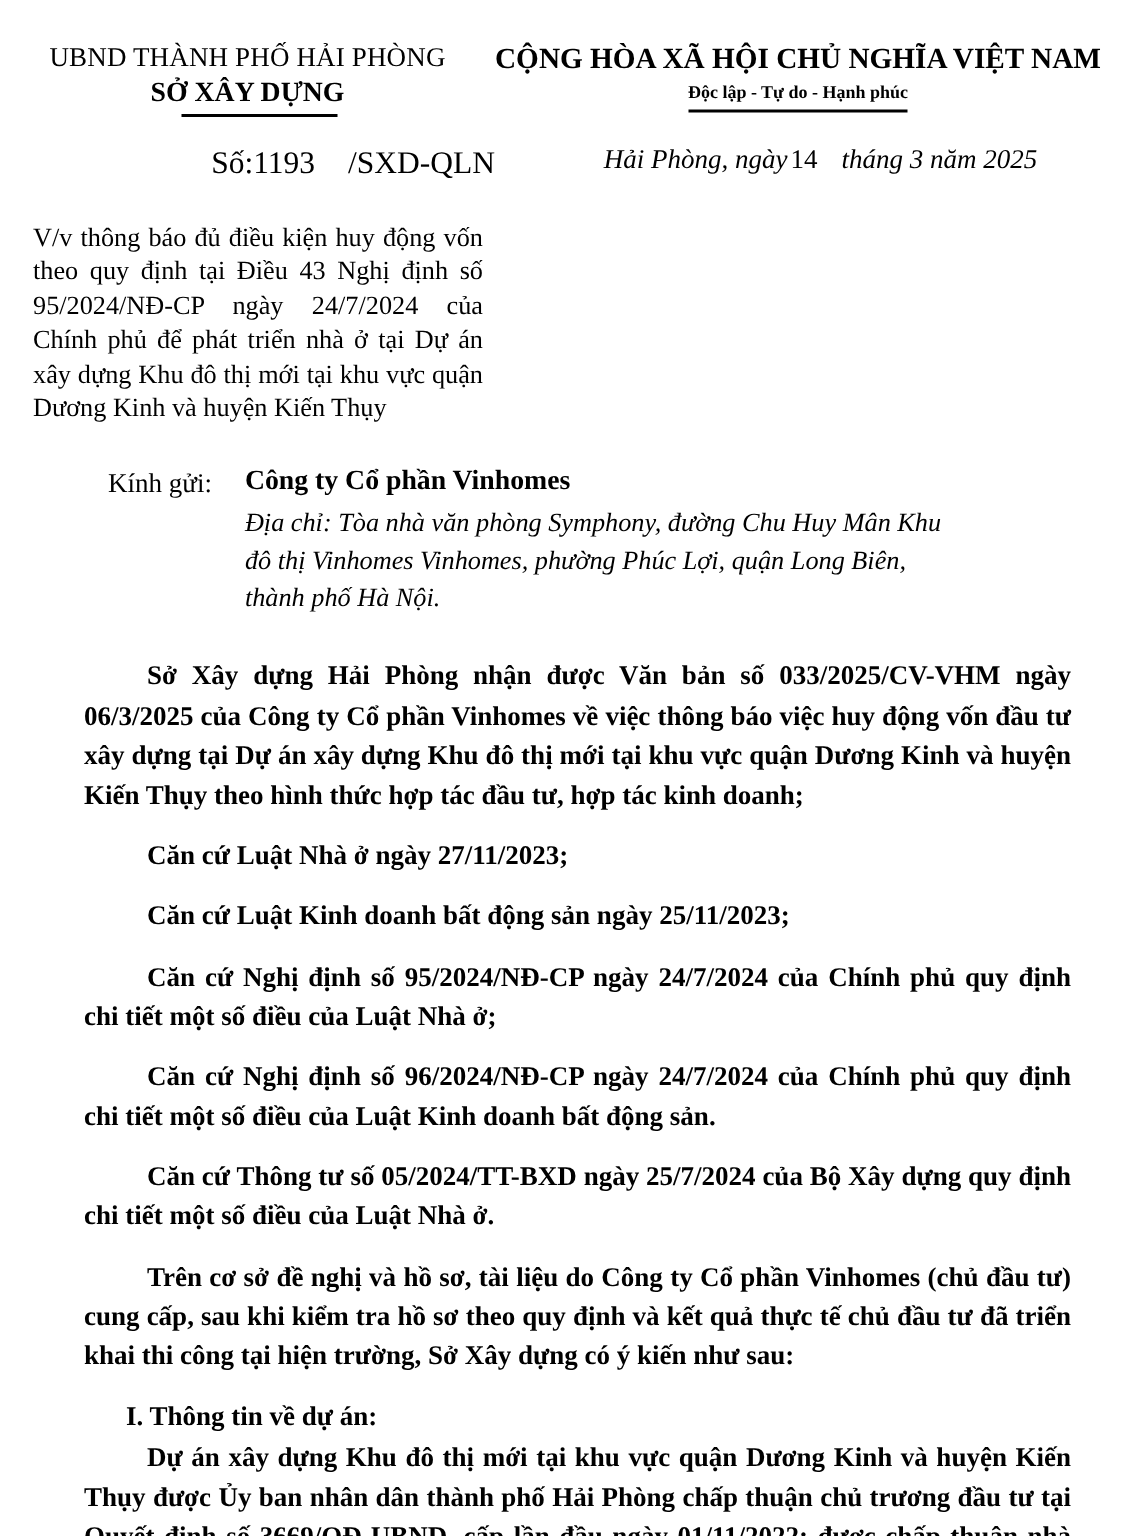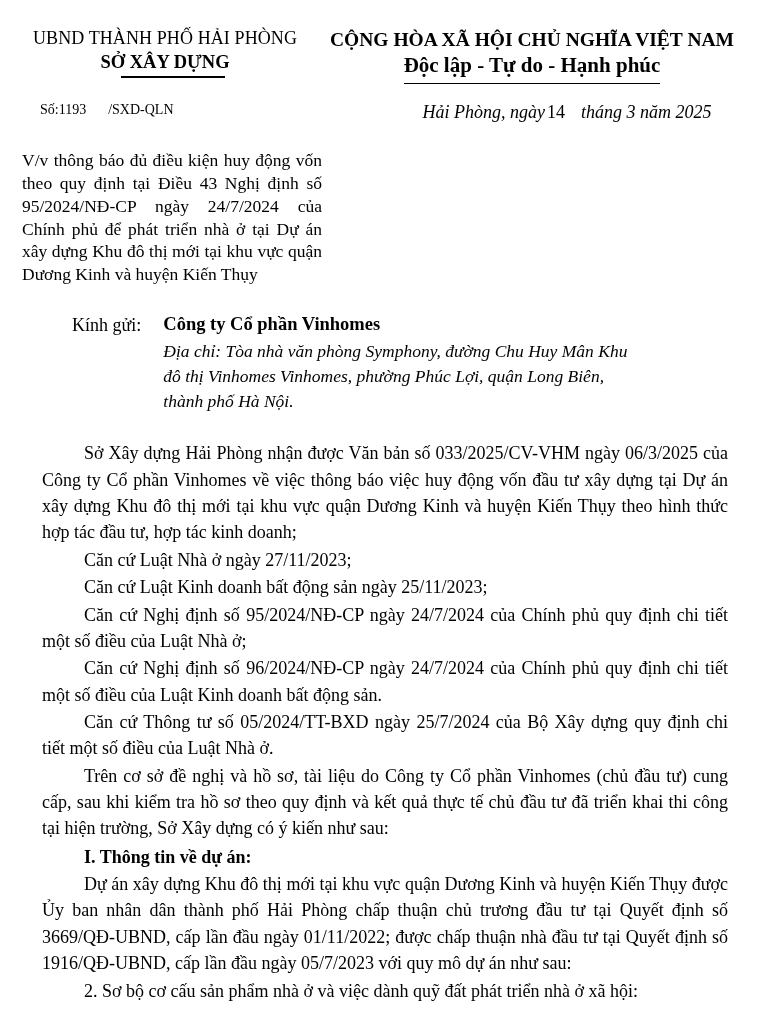--- a/index.html
+++ b/index.html
@@ -62,21 +62,21 @@
     position: relative;
     left: 8px;
   }
   .nation-line {
     font-size: 19.5px;
     font-weight: bold;
     line-height: 1.24;
     white-space: nowrap;
   }
   .motto-line {
-    font-size: 21px;
+    font-size: 12px;
     font-weight: bold;
     line-height: 1.32;
     display: inline-block;
   }
   .motto-line .rule {
     display: block;
     height: 1.5px;
     background: #000;
     width: 100%;
     margin: 3px auto 0 auto;
@@ -85,24 +85,23 @@
   
   .meta-row {
     display: flex;
     width: 100%;
     margin-top: 18px;
     box-sizing: border-box;
   }
   .meta-left {
     width: 330px;
     flex: 0 0 330px;
-    text-align: left;
-    font-size: 14px;
-    white-space: nowrap;
-    margin-left: 40px;
+    text-align: right;
+    font-size: 21px;
+    white-space: nowrap;
   }
   .meta-left .num-filled {
     font-style: normal;
   }
   .meta-left .num-suffix {
     margin-left: 22px;
   }
   .meta-right {
     flex: 1 1 auto;
     text-align: center;
@@ -161,26 +160,27 @@
     margin-top: 1px;
   }
 
   
   .body-content {
     margin-top: 26px;
     padding-left: 42px;
     padding-right: 36px;
   }
   p.para {
-    margin: 0;
+    margin: 14px;
     font-size: 18px;
     line-height: 1.465;
     text-align: justify;
     text-indent: 42px;
     hyphens: none;
+    font-weight: bold;
   }
   p.para + p.para {
     margin-top: 1px;
   }
   p.para.tight {
     margin-top: 1px;
   }
   p.heading {
     margin: 0;
     margin-top: 2px;

